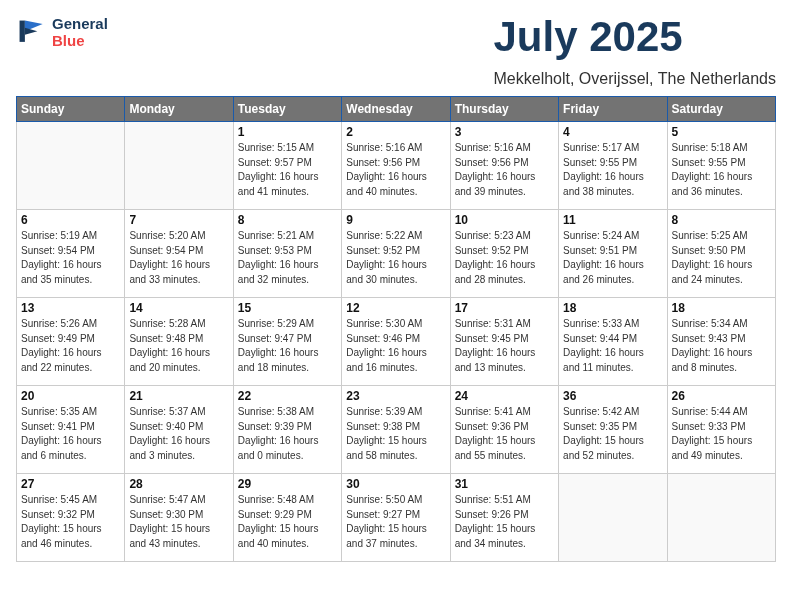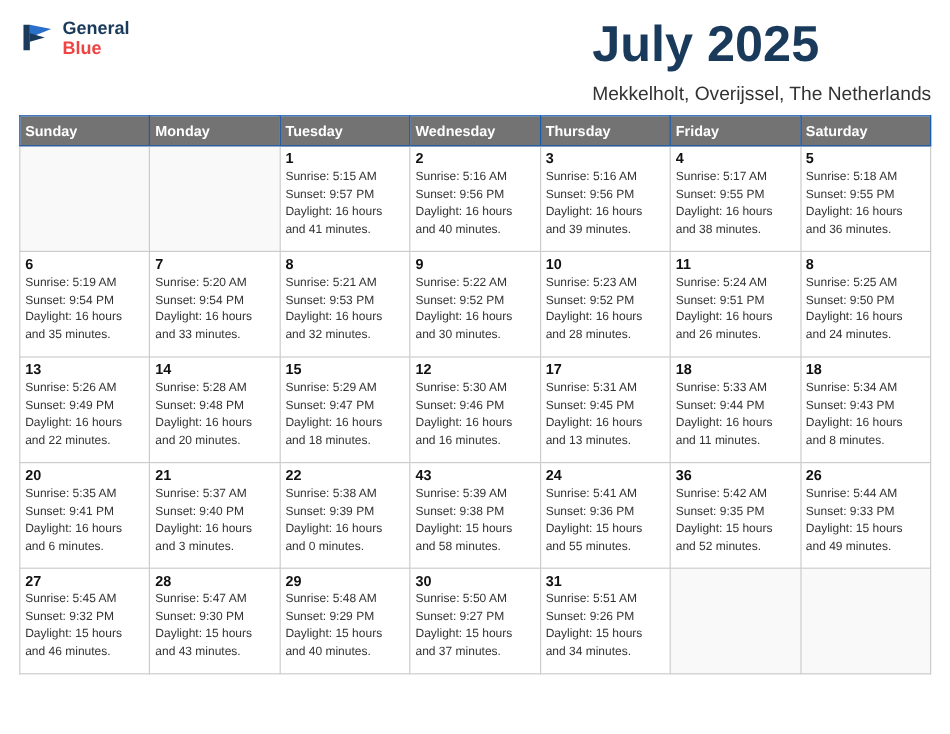--- a/index.html
+++ b/index.html
@@ -200,21 +200,21 @@
         </td>
         <td>
           <span class="day-num">21</span>
           <div class="day-info">Sunrise: 5:37 AM<br>Sunset: 9:40 PM<br>Daylight: 16 hours<br>and 3 minutes.</div>
         </td>
         <td>
           <span class="day-num">22</span>
           <div class="day-info">Sunrise: 5:38 AM<br>Sunset: 9:39 PM<br>Daylight: 16 hours<br>and 0 minutes.</div>
         </td>
         <td>
-          <span class="day-num">43</span>
+          <span class="day-num">23</span>
           <div class="day-info">Sunrise: 5:39 AM<br>Sunset: 9:38 PM<br>Daylight: 15 hours<br>and 58 minutes.</div>
         </td>
         <td>
           <span class="day-num">24</span>
           <div class="day-info">Sunrise: 5:41 AM<br>Sunset: 9:36 PM<br>Daylight: 15 hours<br>and 55 minutes.</div>
         </td>
         <td>
           <span class="day-num">36</span>
           <div class="day-info">Sunrise: 5:42 AM<br>Sunset: 9:35 PM<br>Daylight: 15 hours<br>and 52 minutes.</div>
         </td>

